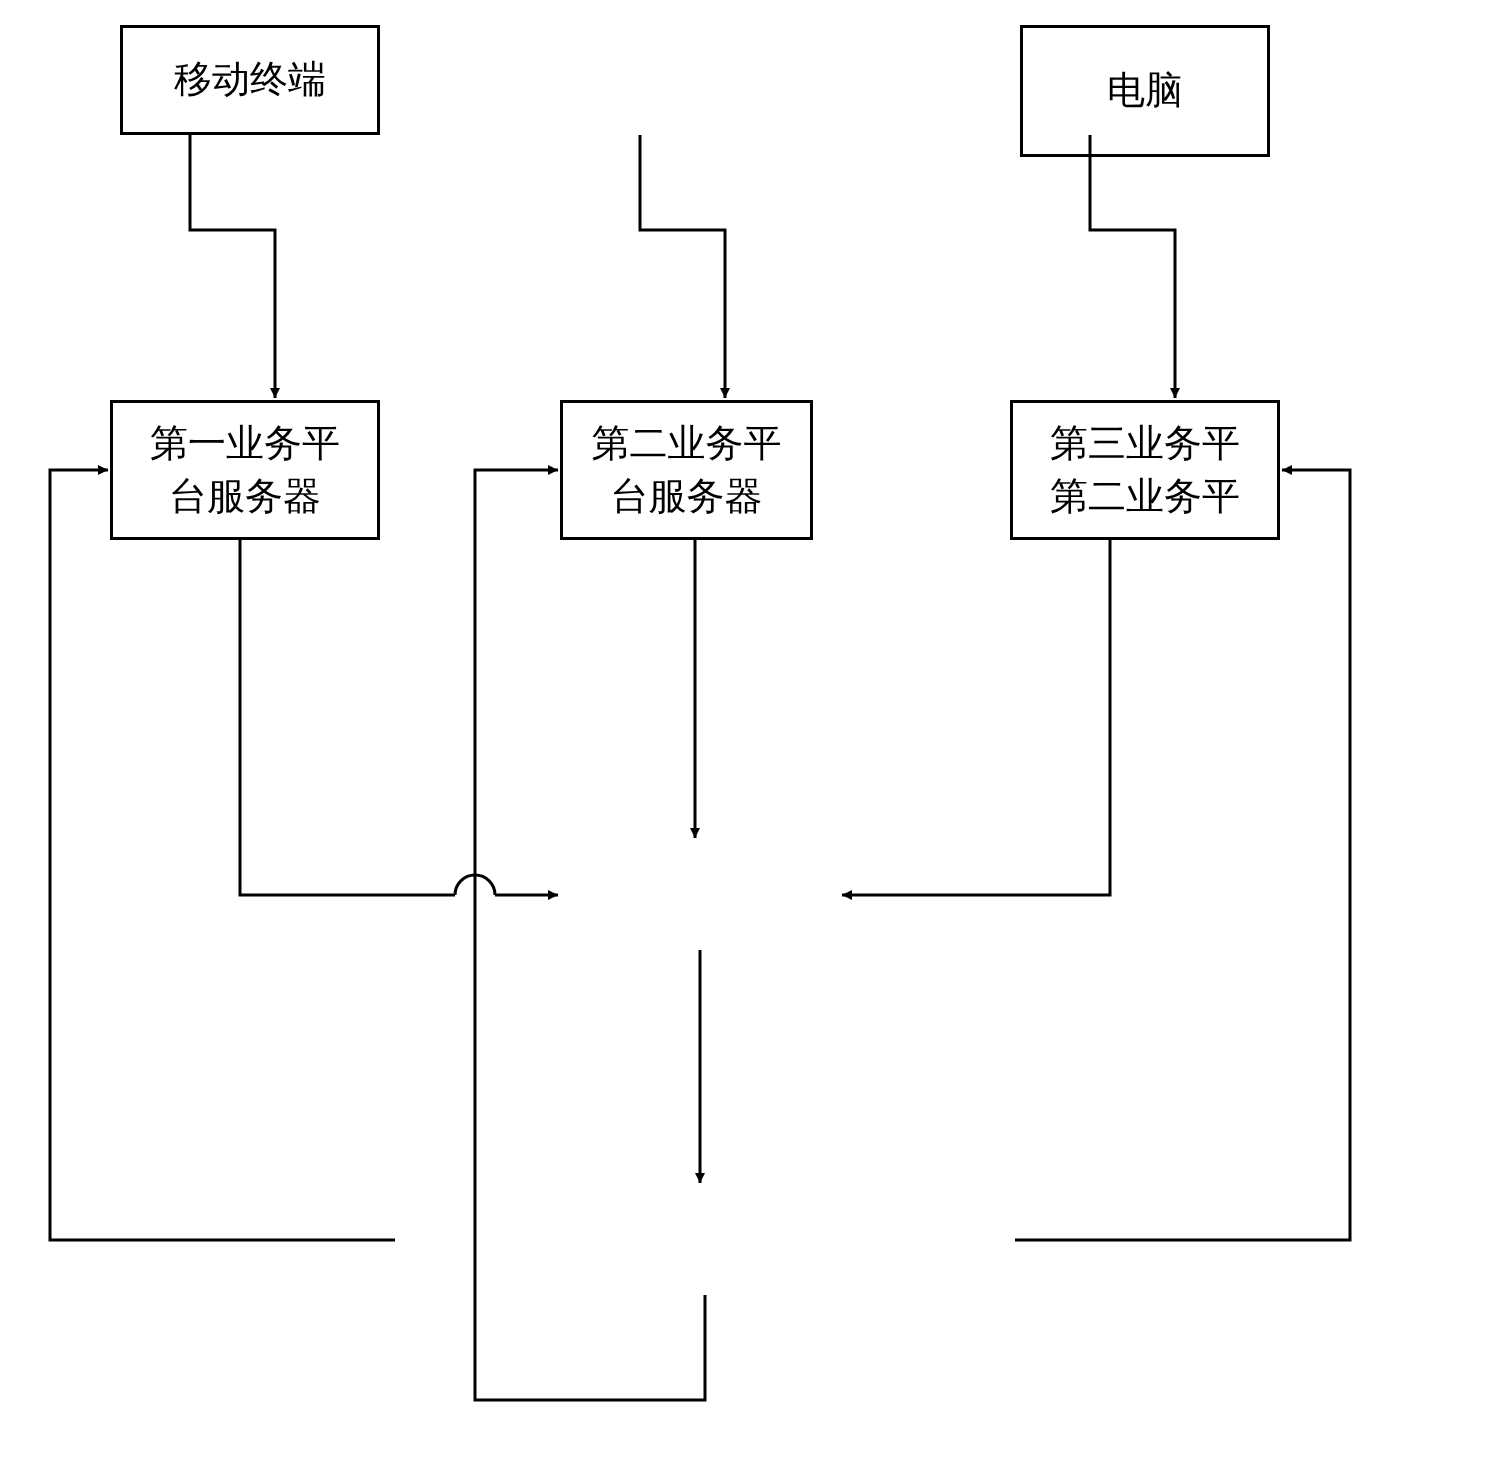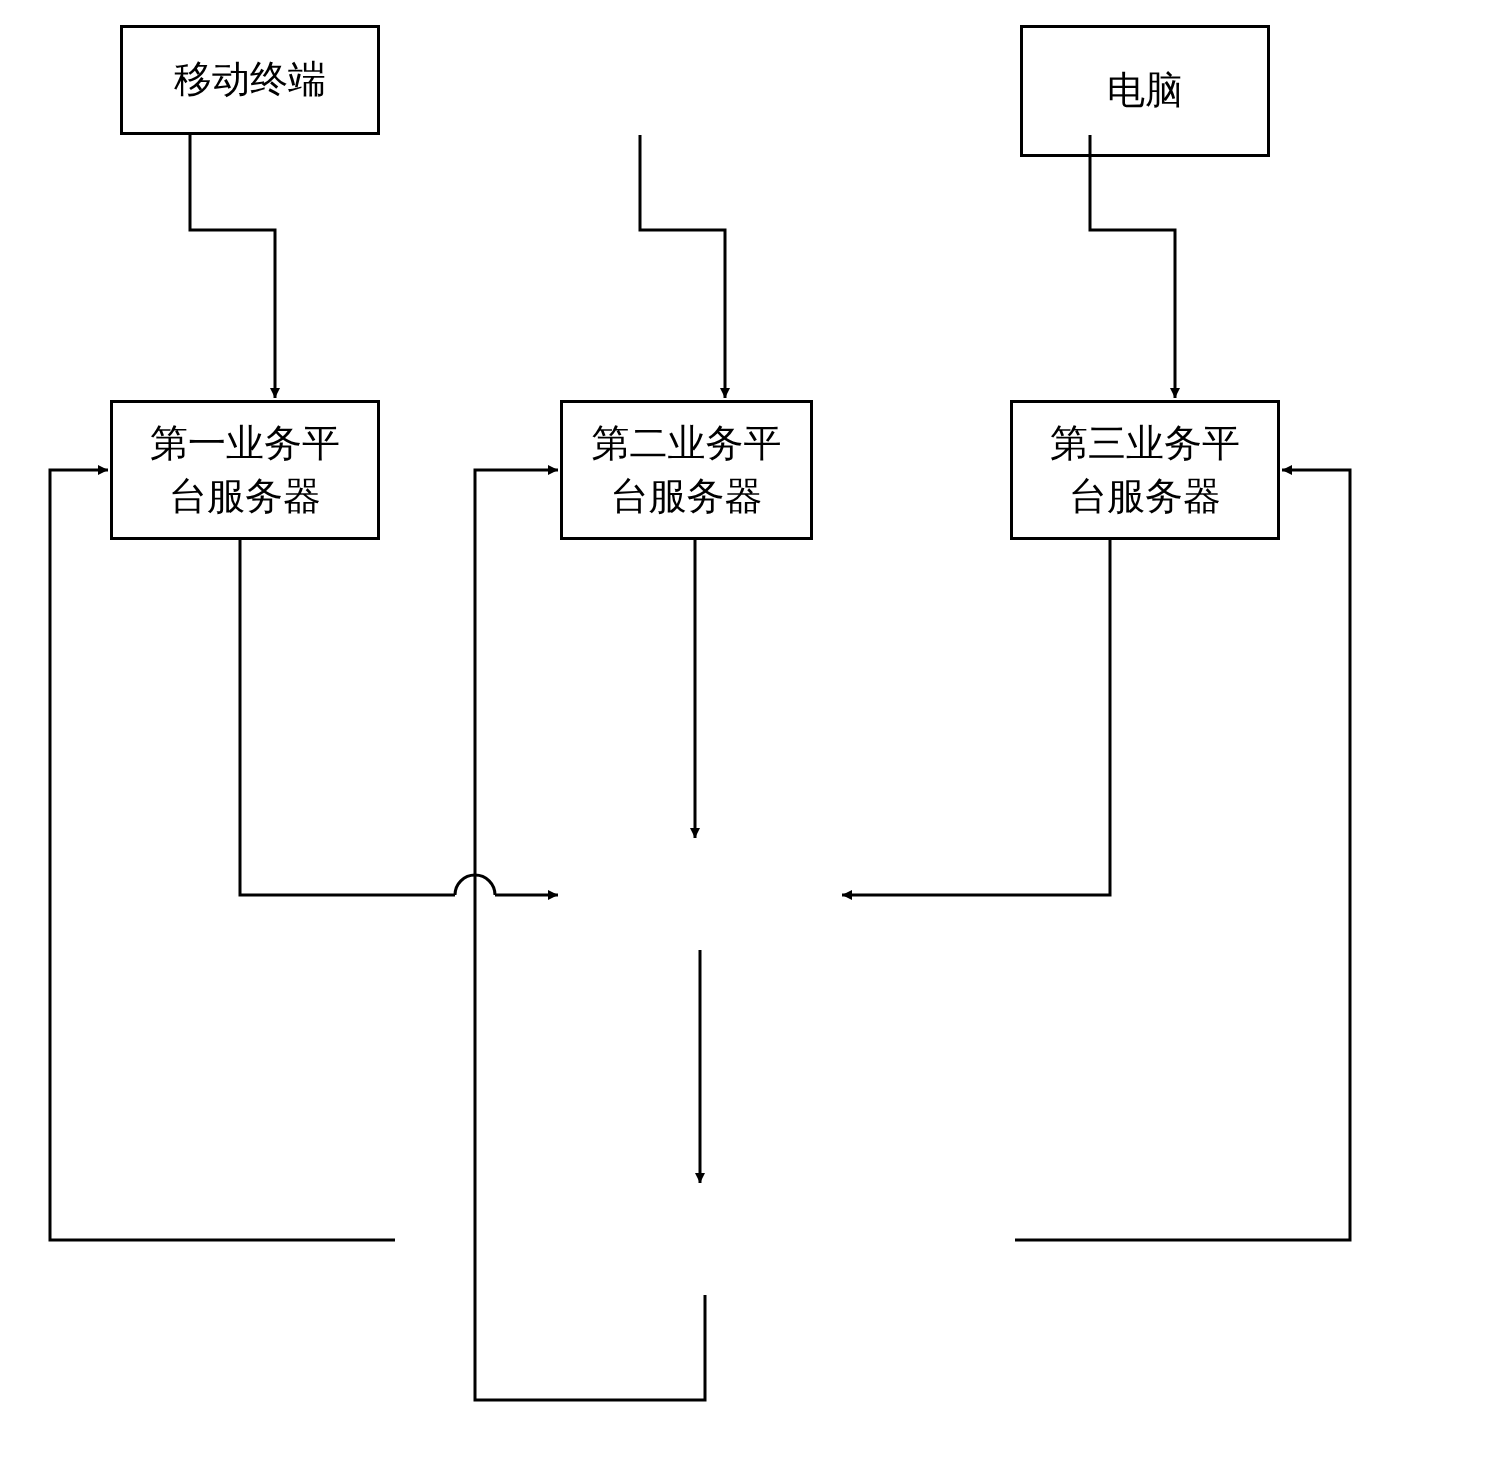--- a/index.html
+++ b/index.html
@@ -67,21 +67,21 @@
 台服务器</span>
   </div>
 
   <div class="box box-multiline" style="left:560px; top:400px; width:253px; height:140px; white-space:pre-line;">
     <span>第二业务平
 台服务器</span>
   </div>
 
   <div class="box box-multiline" style="left:1010px; top:400px; width:270px; height:140px; white-space:pre-line;">
     <span>第三业务平
-台服务器</span>
+第二业务平</span>
   </div>
 
 
 
   <svg class="connectors">
     <defs>
       <marker id="arrow" markerWidth="12" markerHeight="12" refX="10" refY="5" orient="auto" markerUnits="userSpaceOnUse">
         <path d="M0,0 L10,5 L0,10 Z" fill="black"></path>
       </marker>
     </defs>

